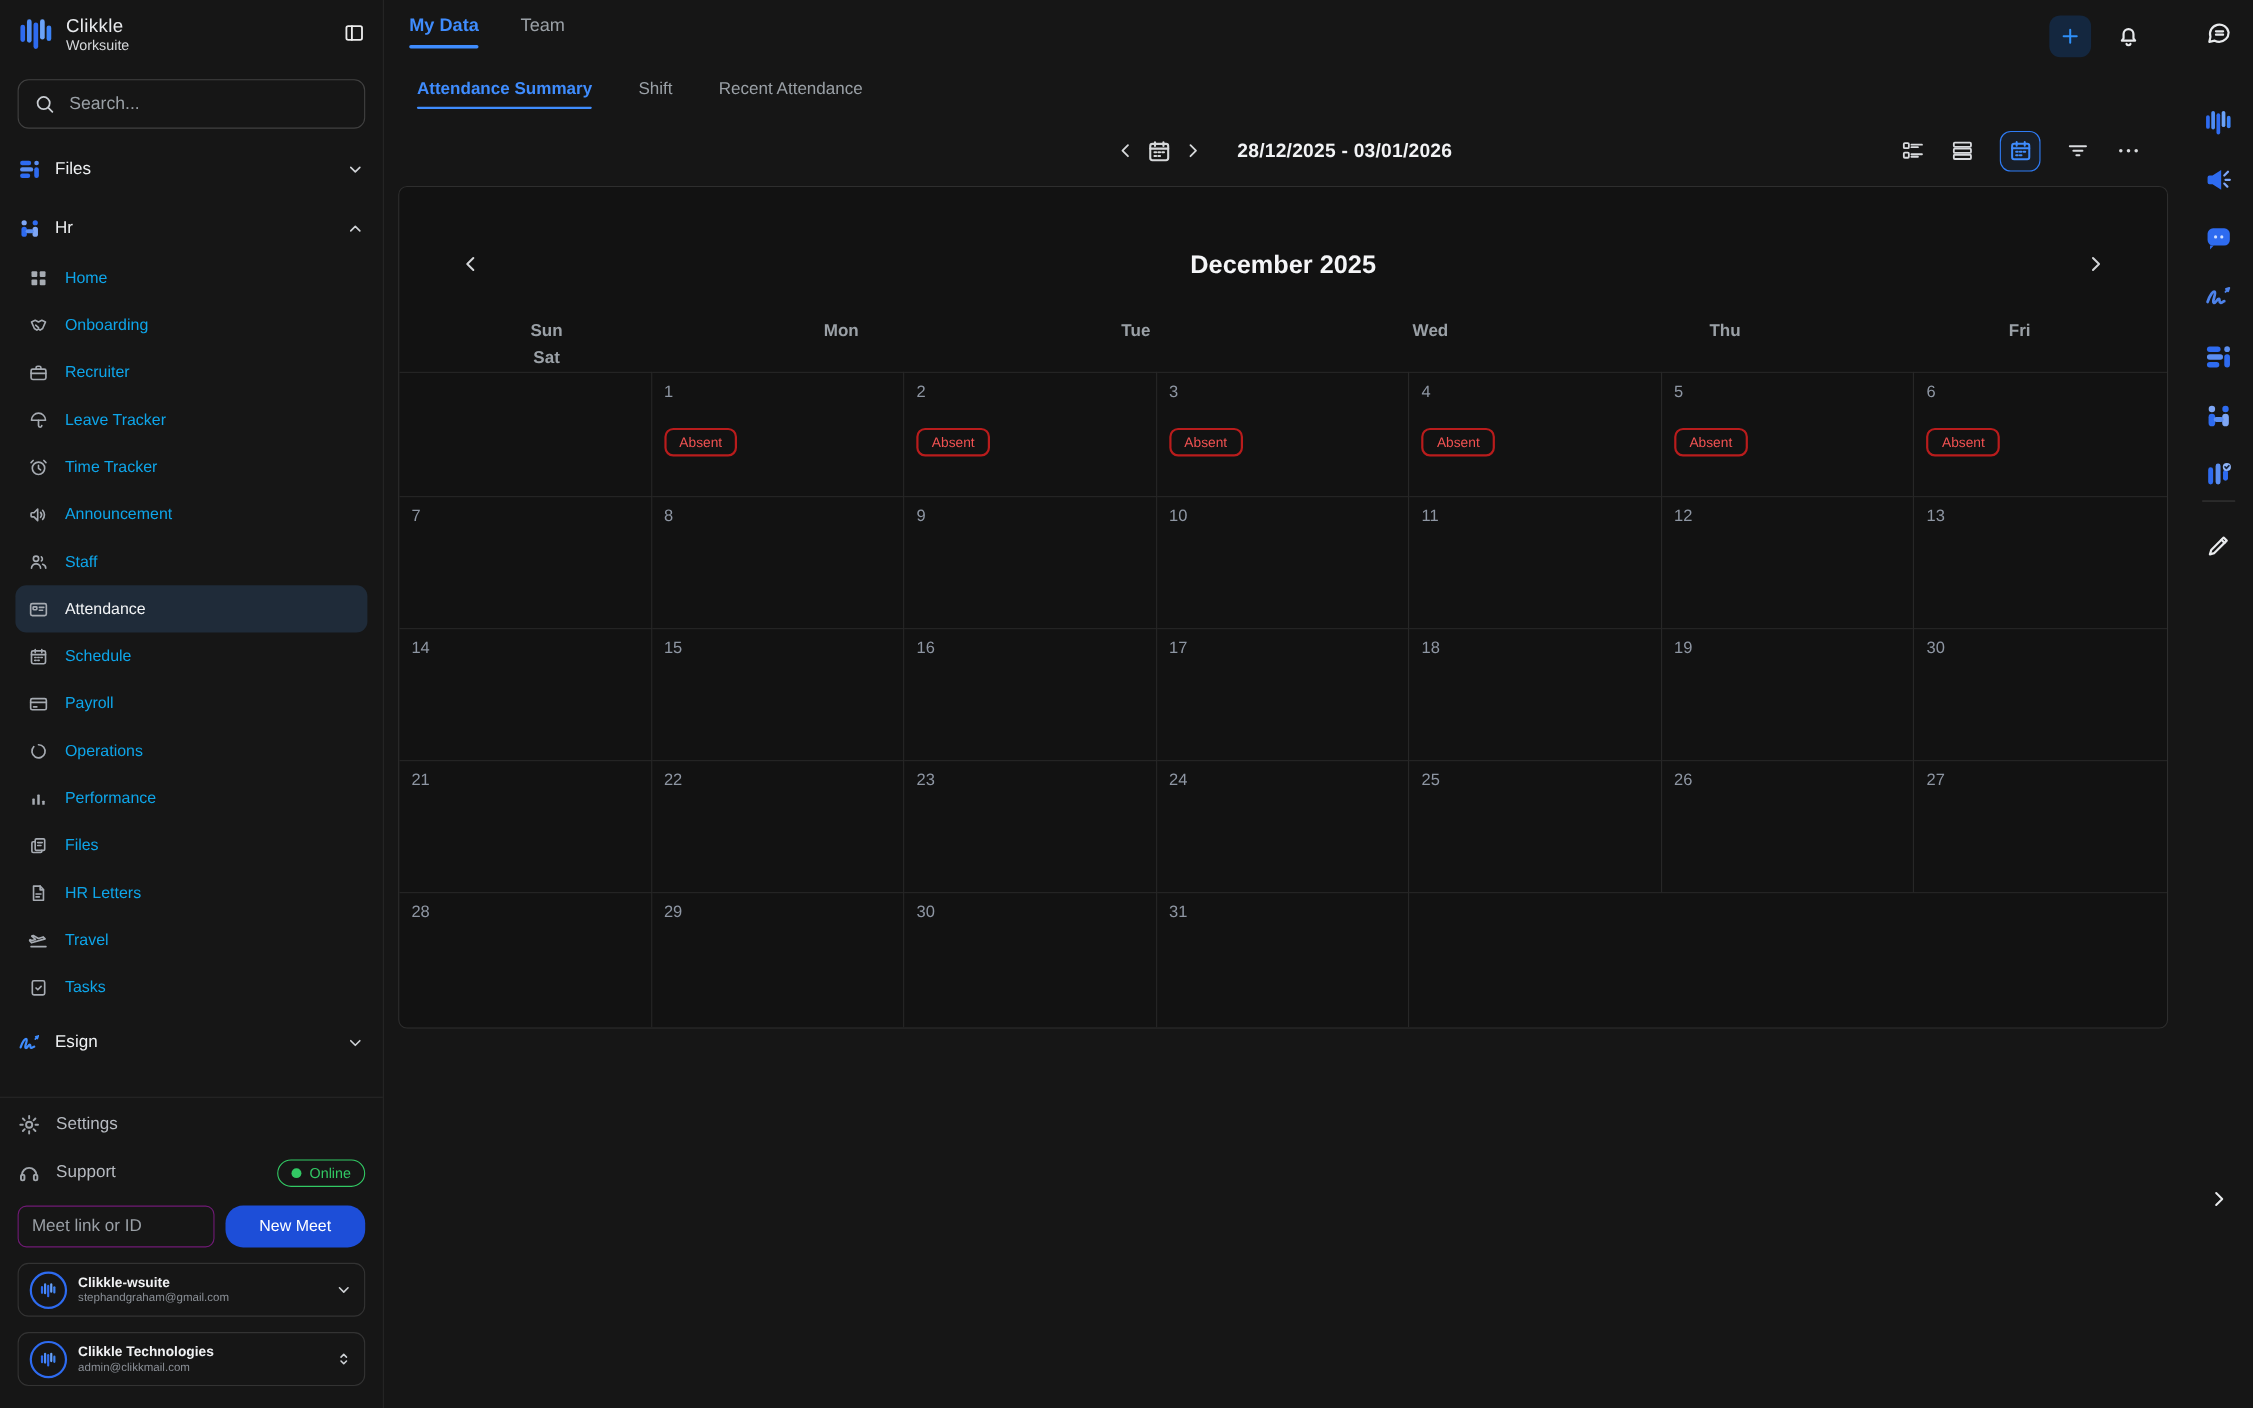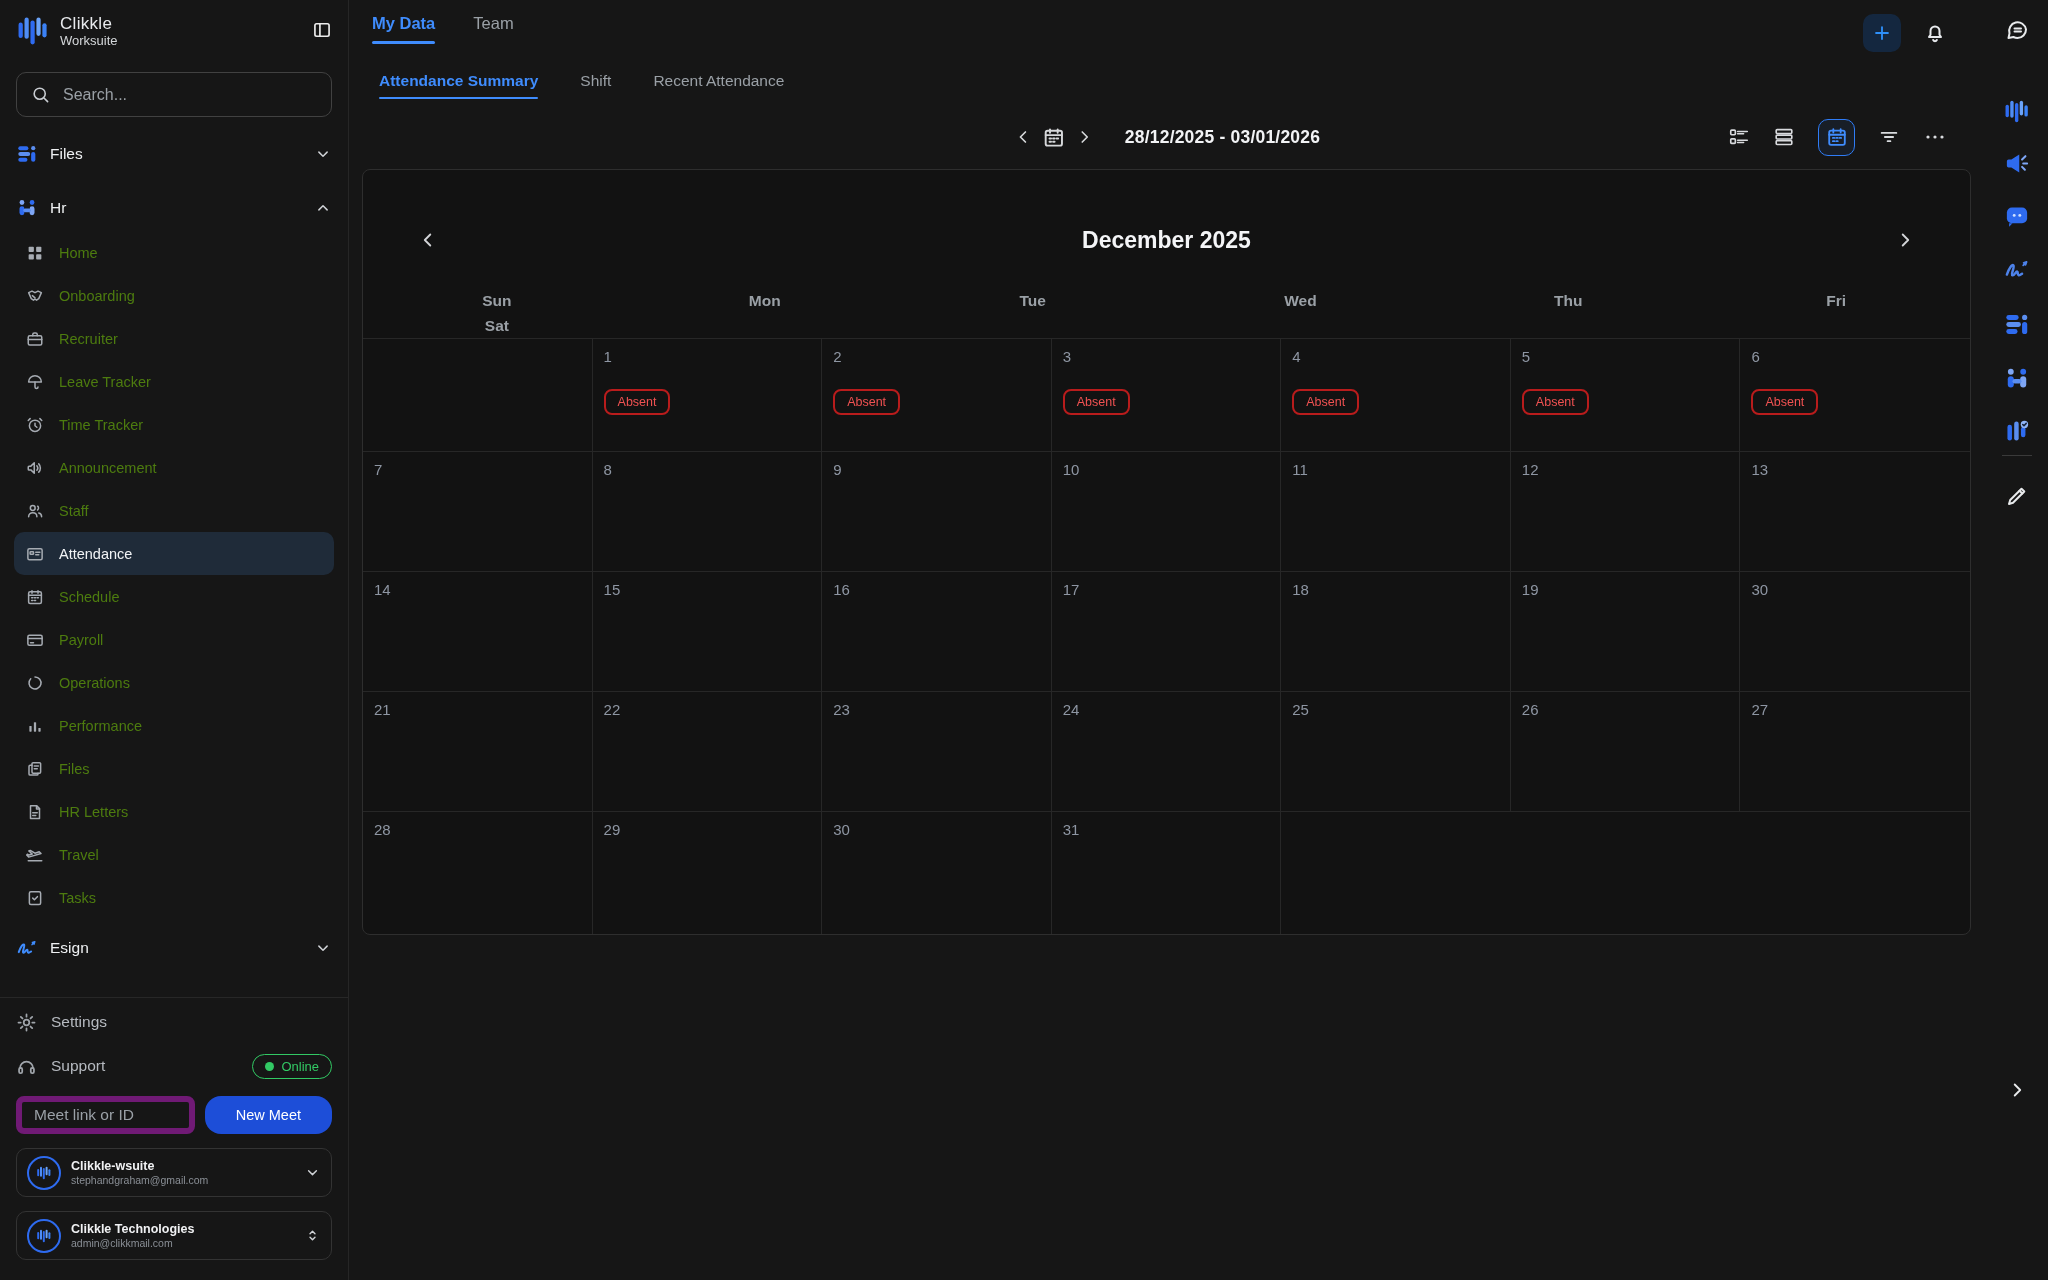--- a/index.html
+++ b/index.html
@@ -20,34 +20,34 @@
   .search{height:45px;border:1px solid #414141;border-radius:10px;display:flex;align-items:center;
     gap:13px;padding:0 14px;margin-top:10px;color:#c9cdd2}
   .search input{background:none;border:none;outline:none;color:#cfd2d6;font-size:16px;width:100%}
   .search input::placeholder{color:#9aa0a6}
   .nav{margin-top:14px}
   .nav-top{display:flex;align-items:center;height:46px;gap:12px;cursor:pointer;font-size:15.5px;
     font-weight:500;color:#eef0f2;width:100%;text-align:left}
   .nav-top .chev{margin-left:auto;color:#cfd2d6}
   .nav-top.esign{margin-top:6px}
   .nav-sub{display:flex;align-items:center;height:43px;gap:15px;padding:0 12px;margin:0 -2px;
-    font-size:14.5px;color:#4d7c0f;border-radius:10px;cursor:pointer;width:calc(100% + 4px);text-align:left}
+    font-size:14.5px;color:#0ea5e9;border-radius:10px;cursor:pointer;width:calc(100% + 4px);text-align:left}
   .nav-sub .icon{color:#a6abb2}
   .nav-sub.selected{background:#1f2b39;color:#f2f4f6}
   .hr-group{margin-top:8px}
   .side-bottom{margin-top:auto;padding-bottom:20px}
   .side-divider{border-top:1px solid #272727;margin:0 -16px 2px}
   .foot-row{display:flex;align-items:center;height:44px;gap:14px;font-size:15.5px;color:#b6bac0;
     width:100%;text-align:center;cursor:pointer}
   .foot-row .icon{color:#a0a5ab}
   .online-badge{margin-left:auto;display:flex;align-items:center;gap:7px;border:1px solid #32c964;
     color:#32c964;border-radius:999px;padding:4px 12px;font-size:13px}
   .online-dot{width:9px;height:9px;border-radius:50%;background:#32c964}
   .meet-row{display:flex;gap:10px;margin-top:8px}
-  .meet-row input{flex:1;height:38px;background:none;border:6px solid #701a75;border-radius:8px;
+  .meet-row input{flex:1;height:38px;background:none;border:1px solid #701a75;border-radius:8px;
     color:#cfd2d6;font-size:15.5px;padding:0 12px;outline:none;min-width:0}
   .meet-row input::placeholder{color:#9aa0a6}
   .new-meet{background:#1d4ed8;color:#fff;font-size:14.5px;border-radius:16px;padding:0 31px;height:38px}
   .account{display:flex;align-items:center;gap:10px;border:1px solid #333;border-radius:10px;
     height:49px;padding:0 10px;margin-top:14px;cursor:pointer;width:100%;text-align:left}
   .avatar{width:34px;height:34px;border-radius:50%;border:2px solid #2e6bf0;display:flex;
     align-items:center;justify-content:center}
   .acct-name{font-size:12.5px;font-weight:bold;color:#f0f1f3;line-height:15px}
   .acct-email{font-size:10.5px;color:#8a8f96;line-height:13px}
   .account .chev{margin-left:auto;color:#cfd2d6}

